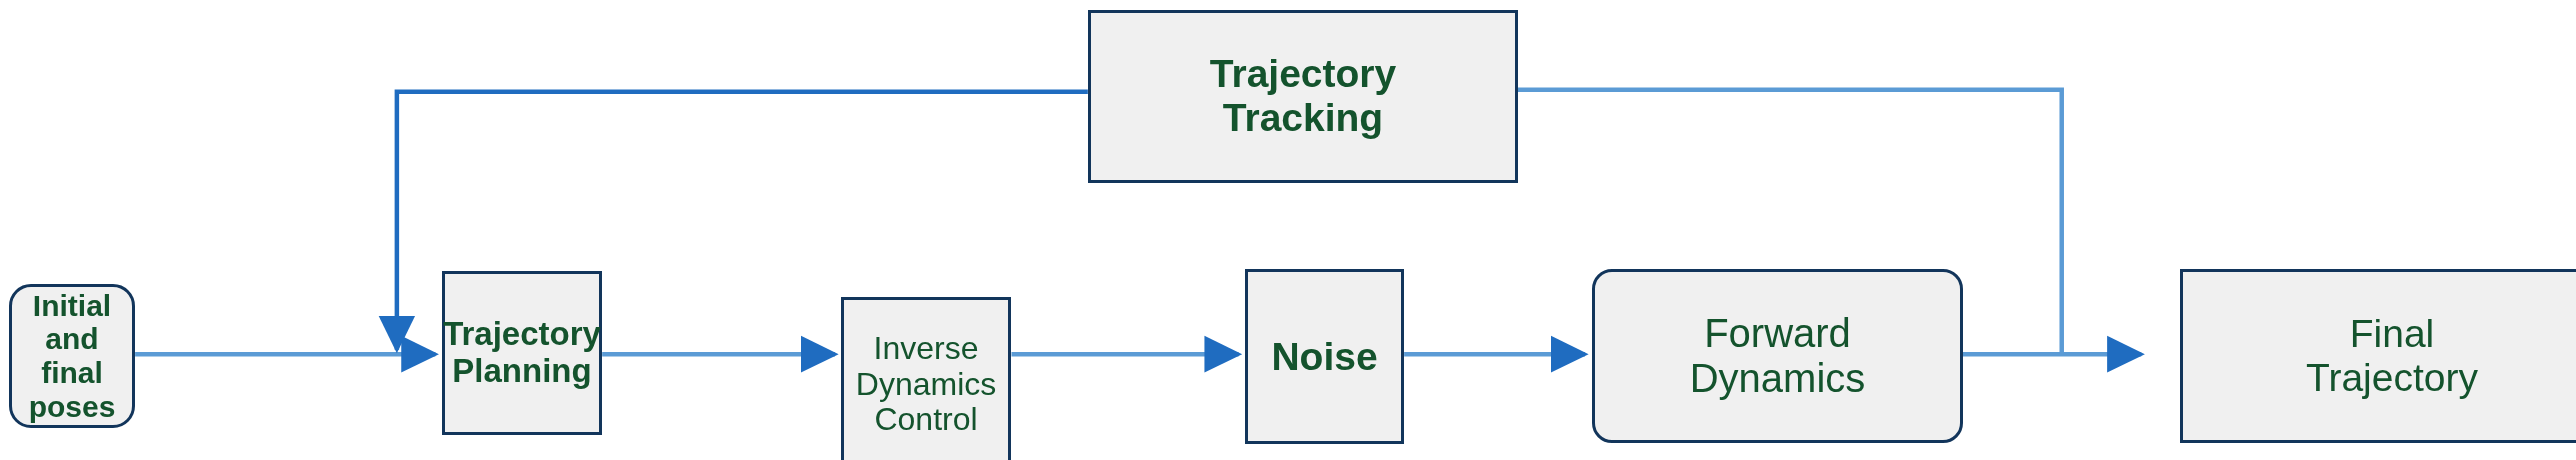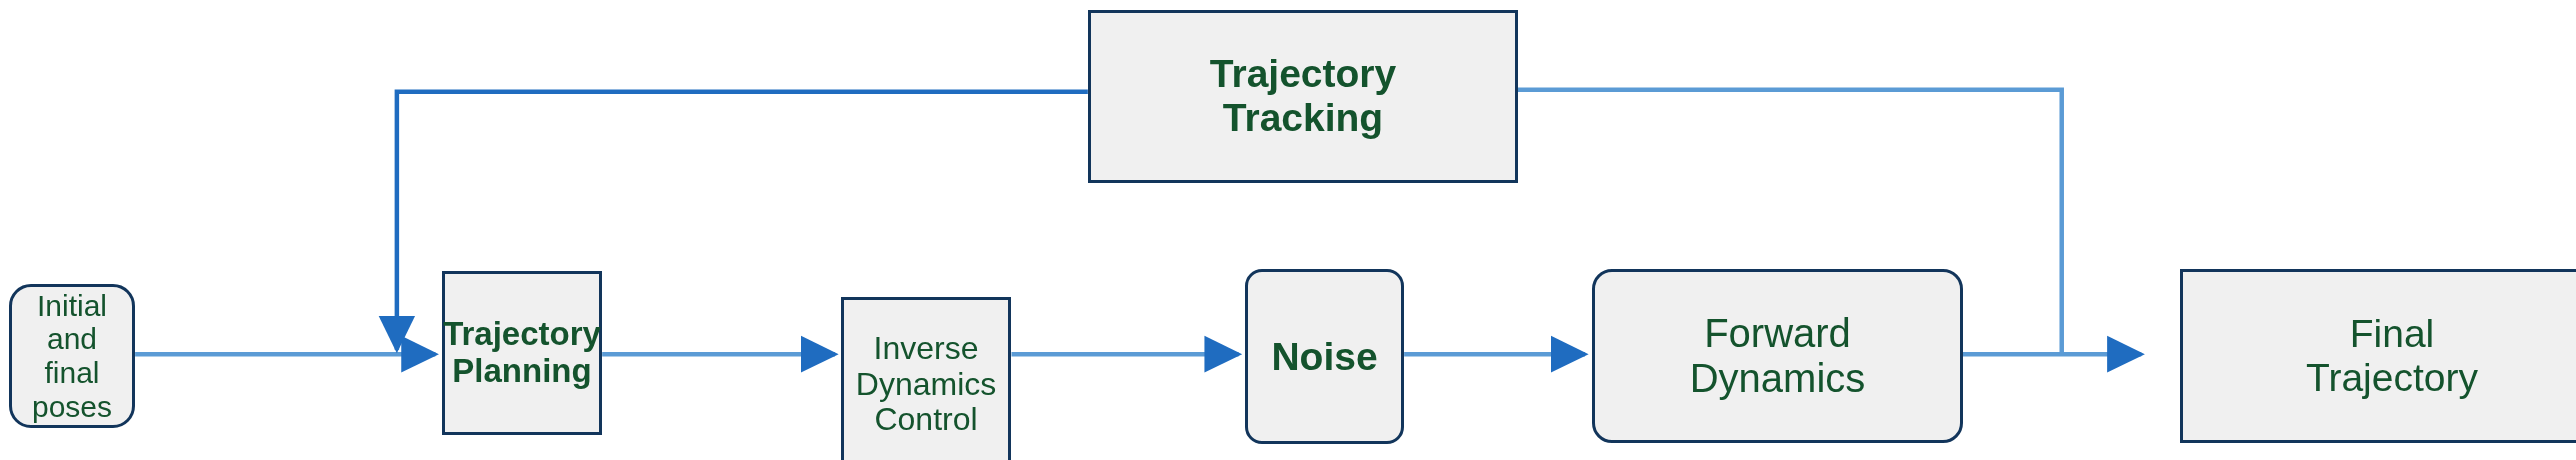--- a/index.html
+++ b/index.html
@@ -34,24 +34,24 @@
   }
   .node .label {
     display: block;
     white-space: pre-line;
     padding: 0 6.4px;
   }
   .node.rounded {
     border-radius: 22px;
   }
   
-  #node-initial-poses   { left: 9px;   top: 284px; width: 126px; height: 144px; font-size: 30px; font-weight: normal; }
+  #node-initial-poses   { left: 9px;   top: 284px; width: 126px; height: 144px; font-size: 30px; font-weight: bold; }
   #node-trajectory-planning { left: 442px;  top: 271px; width: 160px; height: 164px; font-size: 33px; font-weight: bold; }
   #node-inverse-dynamics-control { left: 841px; top: 269px; width: 170px; height: 175px; font-size: 32px; font-weight: normal; margin-top: 28px; }
-  #node-noise           { left: 1245px; top: 269px; width: 159px; height: 175px; font-size: 39px; font-weight: bold; border-radius: 17px; }
+  #node-noise           { left: 1245px; top: 269px; width: 159px; height: 175px; font-size: 39px; font-weight: bold; }
   #node-forward-dynamics{ left: 1592px; top: 269px; width: 371px; height: 174px; font-size: 40px; font-weight: normal; border-radius: 20px; }
   #node-final-trajectory{ left: 2148px; top: 269px; width: 424px; height: 174px; font-size: 39px; font-weight: normal; margin-left: 32px; }
   #node-trajectory-tracking { left: 1088px; top: 9.6px;  width: 430px; height: 173px; font-size: 39px; font-weight: bold; }
 
   
   #connectors {
     position: absolute;
     left: 0;
     top: 0;
     width: 2576px;

